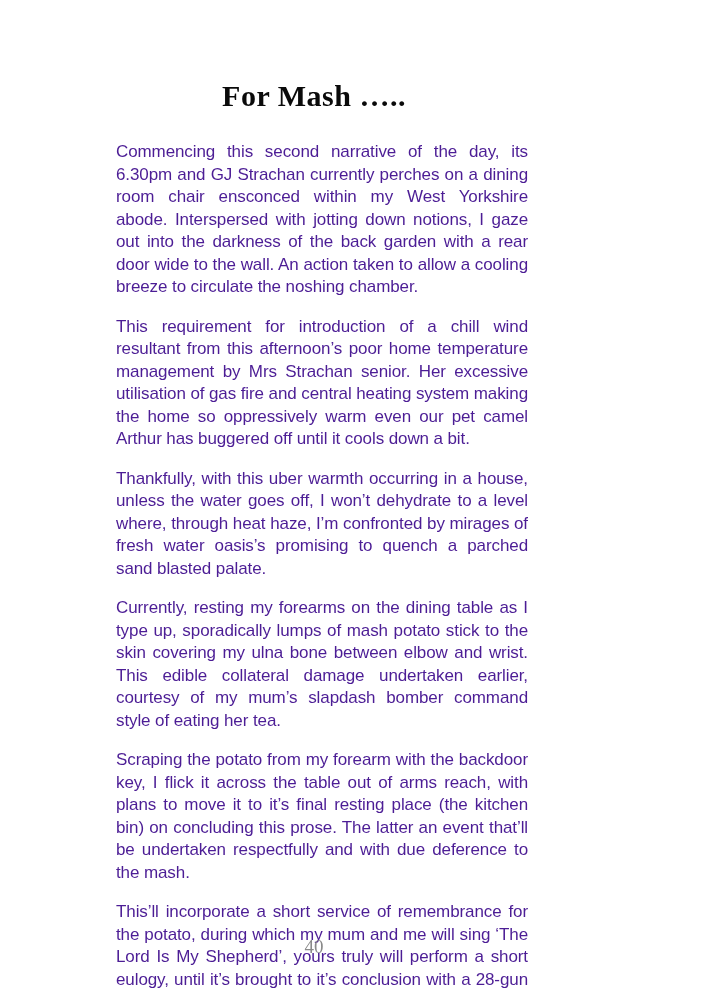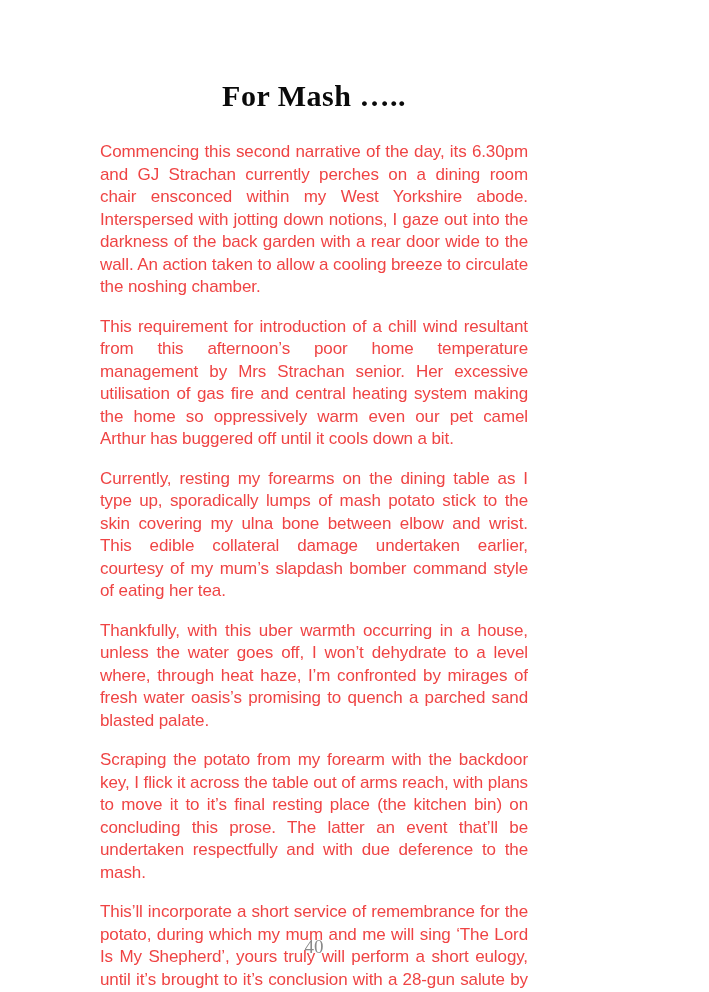--- a/index.html
+++ b/index.html
@@ -26,24 +26,24 @@
     font-size: 30px;
     line-height: 36px;
     color: #0a0a0a;
     text-align: center;
     letter-spacing: 0.5px;
   }
   .body-text {
     margin-top: 27px;
   }
   .body-text p {
-    margin: 0 0 17px 0;
+    margin: 0 0 17px 16px;
     font-size: 17px;
     line-height: 22.5px;
-    color: #ef4444;
+    color: #4c1d95;
     text-align: justify;
     letter-spacing: -0.1px;
   }
   .body-text p.continued {
     text-align-last: justify;
   }
   .page-number {
     position: absolute;
     bottom: 34px;
     left: 0;
@@ -56,20 +56,20 @@
 </style>
 </head>
 <body>
 
 <div class="page">
   <div class="content">
     <h1 class="title">For Mash …..</h1>
     <div class="body-text">
       <p>Commencing this second narrative of the day, its 6.30pm and GJ Strachan currently perches on a dining room chair ensconced within my West Yorkshire abode. Interspersed with jotting down notions, I gaze out into the darkness of the back garden with a rear door wide to the wall. An action taken to allow a cooling breeze to circulate the noshing chamber.</p>
       <p>This requirement for introduction of a chill wind resultant from this afternoon’s poor home temperature management by Mrs Strachan senior. Her excessive utilisation of gas fire and central heating system making the home so oppressively warm even our pet camel Arthur has buggered off until it cools down a bit.</p>
+      <p>Thankfully, with this uber warmth occurring in a house, unless the water goes off, I won’t dehydrate to a level where, through heat haze, I’m confronted by mirages of fresh water oasis’s promising to quench a parched sand blasted palate.</p>
       <p>Currently, resting my forearms on the dining table as I type up, sporadically lumps of mash potato stick to the skin covering my ulna bone between elbow and wrist. This edible collateral damage undertaken earlier, courtesy of my mum’s slapdash bomber command style of eating her tea.</p>
-      <p>Thankfully, with this uber warmth occurring in a house, unless the water goes off, I won’t dehydrate to a level where, through heat haze, I’m confronted by mirages of fresh water oasis’s promising to quench a parched sand blasted palate.</p>
       <p>Scraping the potato from my forearm with the backdoor key, I flick it across the table out of arms reach, with plans to move it to it’s final resting place (the kitchen bin) on concluding this prose. The latter an event that’ll be undertaken respectfully and with due deference to the mash.</p>
       <p class="continued">This’ll incorporate a short service of remembrance for the potato, during which my mum and me will sing ‘The Lord Is My Shepherd’, yours truly will perform a short eulogy, until it’s brought to it’s conclusion with a 28-gun salute by TV chef Heston Blumenthal.</p>
     </div>
   </div>
   <div class="page-number">40</div>
 </div>
 
 </body></html>

